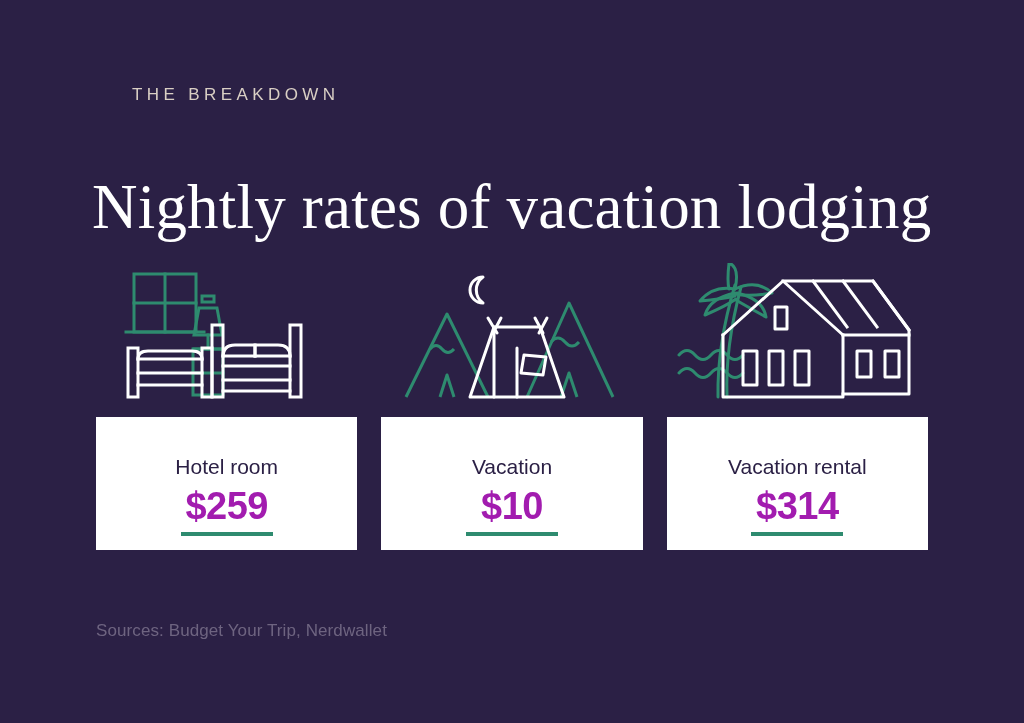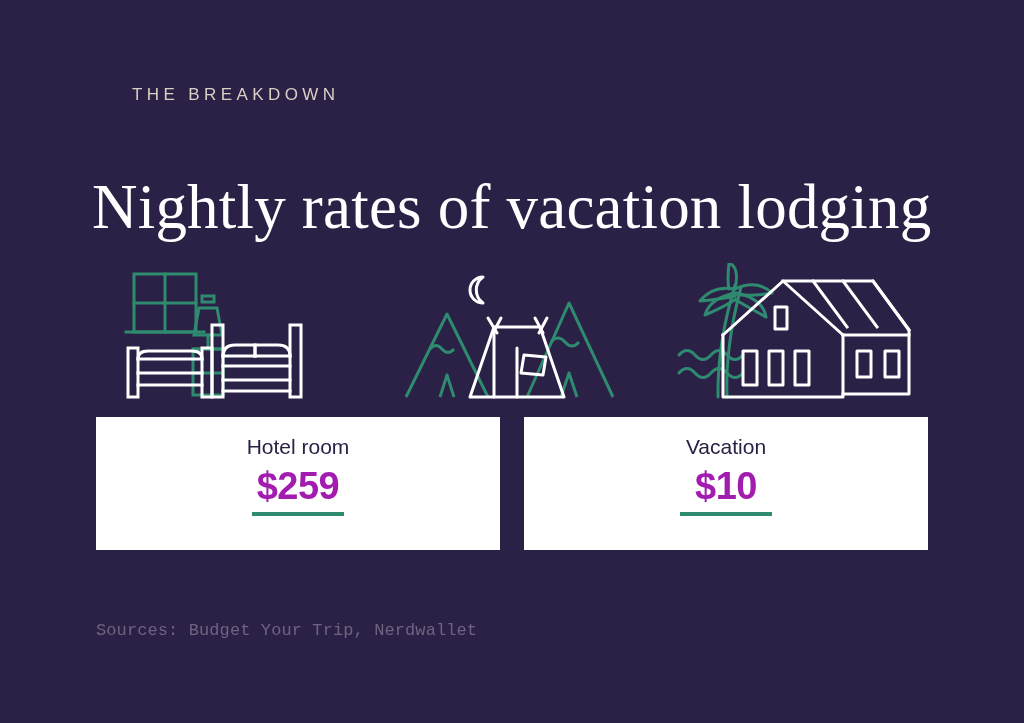--- a/index.html
+++ b/index.html
@@ -88,21 +88,21 @@
   }
   .card {
     flex: 1 1 0;
     background: #ffffff;
     height: 133px;
     box-sizing: border-box;
     display: flex;
     flex-direction: column;
     align-items: center;
     justify-content: flex-start;
-    padding-top: 17px;
+    padding-top: 37px;
   }
   .card-label {
     font-family: "Liberation Sans", sans-serif;
     font-size: 21px;
     font-weight: 400;
     color: #2b2045;
     line-height: 1.2;
     text-align: center;
   }
   .card-value {
@@ -120,21 +120,21 @@
     width: 92px;
     height: 4px;
     background: #2e8b6f;
   }
 
   
   .sources {
     position: absolute;
     top: 621px;
     left: 0;
-    font-family: Liberation Mono, monospace;
+    font-family: Liberation Sans, sans-serif;
     font-size: 17px;
     font-weight: 400;
     color: #6e6480;
     letter-spacing: 0.1px;
     white-space: nowrap;
   }
 </style>
 </head>
 <body>
 
@@ -262,19 +262,24 @@
         <div class="card-value">$259</div>
         <div class="card-underline"></div>
       </div>
 
       <div class="card">
         <div class="card-label">Vacation</div>
         <div class="card-value">$10</div>
         <div class="card-underline"></div>
       </div>
 
+      <div class="card">
+        <div class="card-label">Vacation rental</div>
+        <div class="card-value">$314</div>
+        <div class="card-underline"></div>
+      </div>
 
     </div>
 
     <div class="sources">Sources: Budget Your Trip, Nerdwallet</div>
 
   </div>
 </div>
 
 </body></html>

